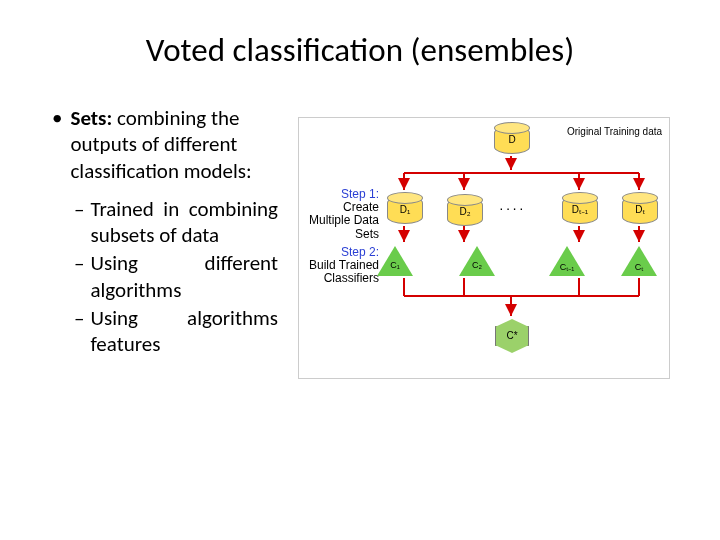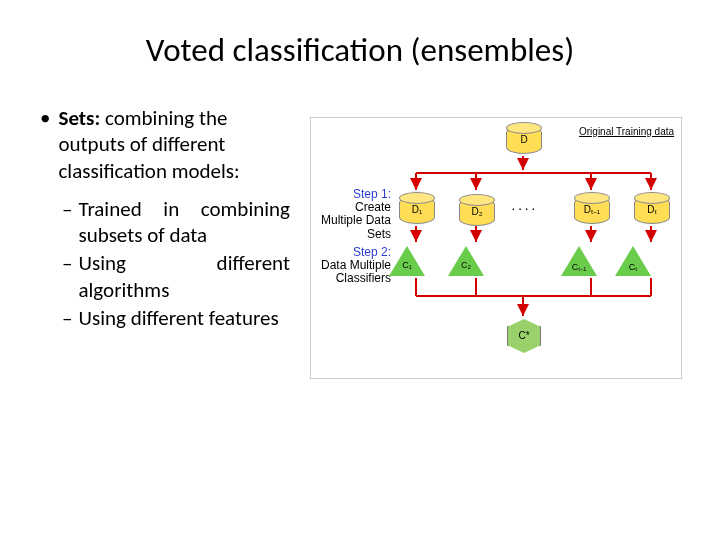--- a/index.html
+++ b/index.html
@@ -5,21 +5,21 @@
   body {
     margin: 0;
     padding: 0;
     font-family: Calibri, Arial, sans-serif;
     background: #fff;
     width: 720px;
     height: 540px;
     overflow: hidden;
   }
   .slide {
-    padding: 20px 40px;
+    padding: 20px 52px;
   }
   .title {
     font-size: 33px;
     text-align: center;
     margin: 10px 0 35px 0;
     font-weight: normal;
   }
   .content {
     display: flex;
     gap: 20px;
@@ -117,21 +117,20 @@
     text-align: right;
     width: 74px;
     line-height: 1.1;
   }
   .step-blue { color: #2a3fd4; }
   .orig-label {
     position: absolute;
     font-size: 10px;
     text-align: right;
     line-height: 1.1;
-    text-decoration: underline;
   }
   .dots {
     position: absolute;
     font-size: 14px;
     letter-spacing: 2px;
   }
   svg.arrows {
     position: absolute;
     top: 0; left: 0;
     width: 370px; height: 260px;
@@ -156,21 +155,21 @@
       <div class="bullet2">
         <span class="bul">–</span>
         <span>Trained in combining subsets of data</span>
       </div>
       <div class="bullet2">
         <span class="bul">–</span>
         <span>Using different algorithms</span>
       </div>
       <div class="bullet2">
         <span class="bul">–</span>
-        <span>Using different features</span>
+        <span>Using algorithms features</span>
       </div>
     </div>
 
     <div class="diagram-col">
       <div class="diagram">
 
         <svg class="arrows">
           <defs>
             <marker id="ah" markerWidth="8" markerHeight="8" refX="6" refY="3" orient="auto">
               <path d="M0,0 L6,3 L0,6 Z" fill="#d40000"></path>
@@ -201,39 +200,39 @@
 
         <div class="cyl" style="left:195px; top:8px">D</div>
         <div class="orig-label" style="left:268px; top:8px">Original Training data</div>
 
         <div class="step-label" style="left:6px; top:70px">
           <span class="step-blue">Step 1:</span><br>
           <span>Create Multiple Data Sets</span>
         </div>
         <div class="step-label" style="left:6px; top:128px">
           <span class="step-blue">Step 2:</span><br>
-          <span>Data Multiple Classifiers</span>
+          <span>Build Trained Classifiers</span>
         </div>
 
         <div class="cyl" style="left:88px; top:78px">D₁</div>
         <div class="cyl" style="left:148px; top:80px">D₂</div>
         <div class="dots" style="left:200px; top:82px">····</div>
         <div class="cyl" style="left:263px; top:78px">Dₜ₋₁</div>
         <div class="cyl" style="left:323px; top:78px">Dₜ</div>
 
         <div class="tri" style="left:78px; top:128px">
             <span>C₁</span>
           </div>
-        <div class="tri" style="left:137px; top:128px">
+        <div class="tri" style="left:160px; top:128px">
             <span>C₂</span>
           </div>
         <div class="tri" style="left:250px; top:128px">
             <span>Cₜ₋₁</span>
           </div>
-        <div class="tri" style="left:304px; top:128px">
+        <div class="tri" style="left:322px; top:128px">
             <span>Cₜ</span>
           </div>
 
         <div class="hex" style="left:196px; top:208px">C*</div>
 
       </div>
     </div>
   </div>
 </div>
 

